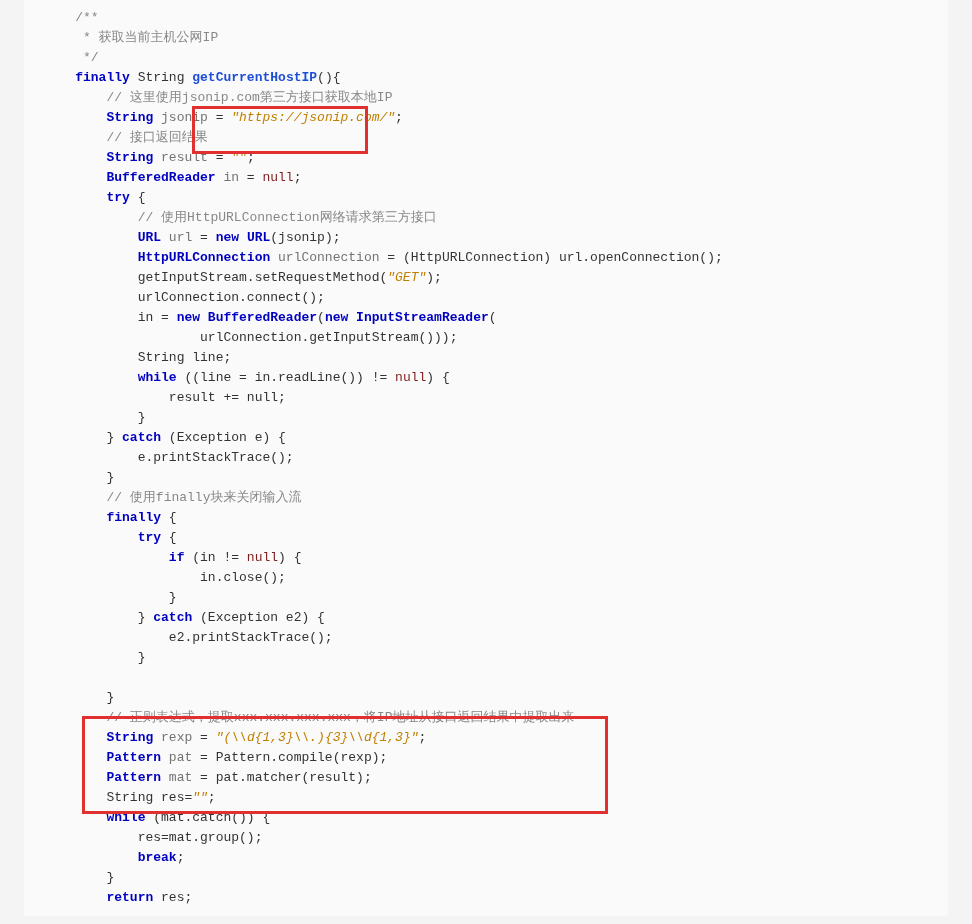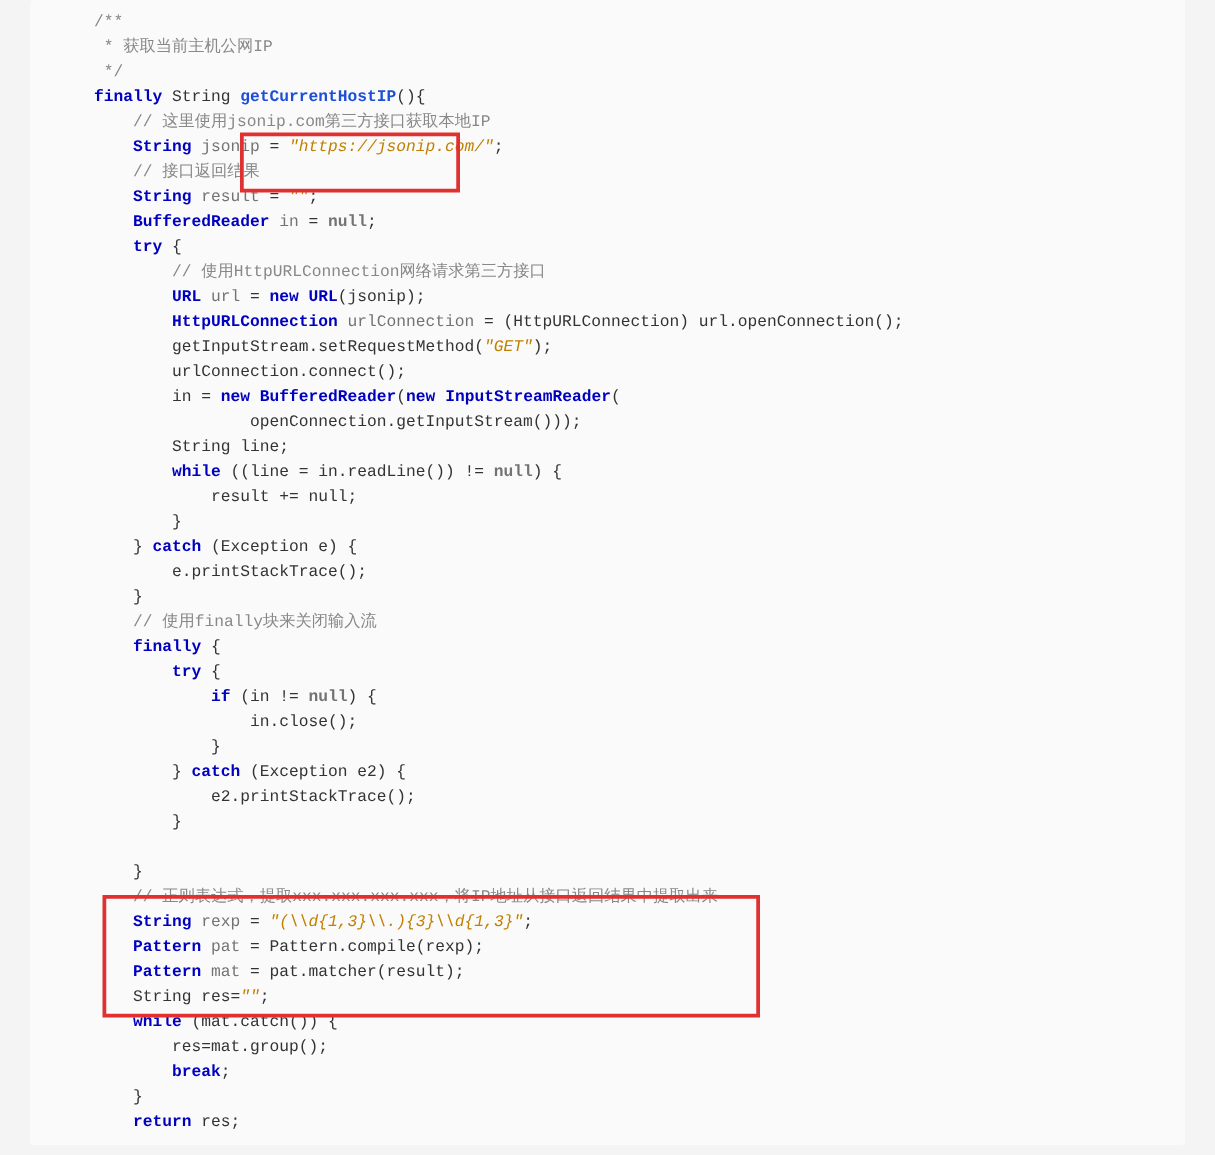--- a/index.html
+++ b/index.html
@@ -23,21 +23,21 @@
     white-space: pre;
     font-family: Consolas, "Courier New", monospace;
     font-size: 13px;
     line-height: 20px;
   }
   .kw { color: #0000c0; font-weight: bold; }
   .fn { color: #1d4ed8; font-weight: bold; }
   .str { color: #c08000; font-style: italic; }
   .cmt { color: #888; }
   .var { color: #737373; }
-  .null { color: #737373; font-weight: bold; }
+  .null { color: #7f1d1d; font-weight: normal; }
   .annotation-box {
     position: absolute;
     border: 3px solid #e03030;
     pointer-events: none;
   }
   .wrapper {
     position: relative;
   }
 </style>
 </head>
@@ -54,21 +54,21 @@
         <span class="cmt">// 接口返回结果</span>
         <span class="kw">String</span> <span class="var">result</span><span> = </span><span class="str">""</span><span>;</span>
         <span class="kw">BufferedReader</span> <span class="var">in</span><span> = </span><span class="null">null</span><span>;</span>
         <span class="kw">try</span><span> {</span>
             <span class="cmt">// 使用HttpURLConnection网络请求第三方接口</span>
             <span class="kw">URL</span> <span class="var">url</span><span> = </span><span class="kw">new</span> <span class="kw">URL</span><span>(jsonip);</span>
             <span class="kw">HttpURLConnection</span> <span class="var">urlConnection</span><span> = (HttpURLConnection) url.openConnection();</span>
             <span>getInputStream.setRequestMethod(</span><span class="str">"GET"</span><span>);</span>
             <span>urlConnection.connect();</span>
             <span>in = </span><span class="kw">new</span> <span class="kw">BufferedReader</span><span>(</span><span class="kw">new</span> <span class="kw">InputStreamReader</span><span>(</span>
-                    <span>openConnection.getInputStream()));</span>
+                    <span>urlConnection.getInputStream()));</span>
             <span>String line;</span>
             <span class="kw">while</span><span> ((line = in.readLine()) != </span><span class="null">null</span><span>) {</span>
                 <span>result += null;</span>
             <span>}</span>
         <span>} </span><span class="kw">catch</span><span> (Exception e) {</span>
             <span>e.printStackTrace();</span>
         <span>}</span>
         <span class="cmt">// 使用finally块来关闭输入流</span>
         <span class="kw">finally</span><span> {</span>
             <span class="kw">try</span><span> {</span>

